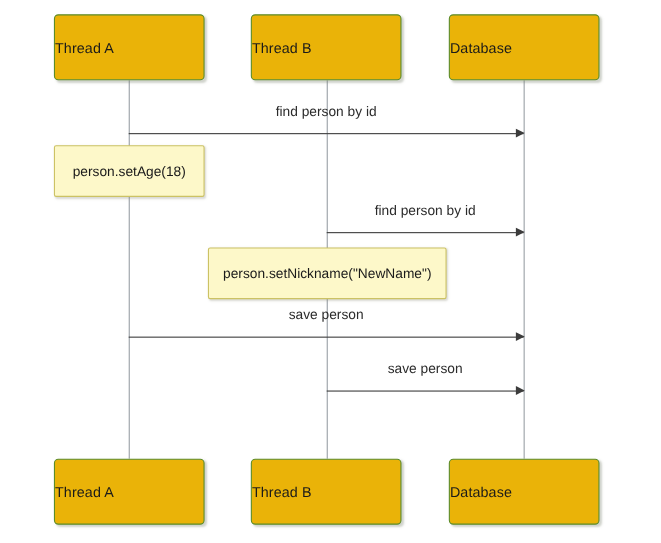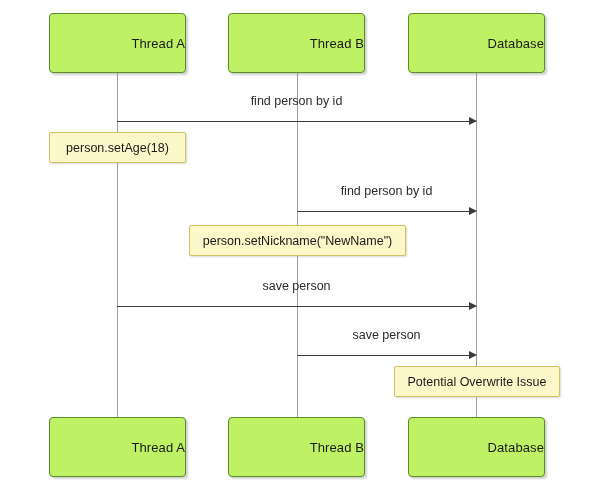--- a/index.html
+++ b/index.html
@@ -22,46 +22,46 @@
     position: absolute;
     width: 1px;
     background: #9aa0a6;
   }
   
   .participant {
     position: absolute;
     width: 137px;
     height: 60px;
     box-sizing: border-box;
-    background: #bef264;
+    background: #eab308;
     border: 1px solid #5b8c2a;
     border-radius: 4px;
     box-shadow: 2px 2px 2px rgba(120,130,110,0.35);
     display: flex;
     align-items: center;
-    justify-content: flex-end;
+    justify-content: flex-start;
   }
   .participant-label {
     font-size: 13px;
     color: #1a1a1a;
     letter-spacing: 0.1px;
     white-space: nowrap;
   }
   
   .note {
     position: absolute;
     box-sizing: border-box;
     background: #fdf8c9;
     border: 1px solid #ccc264;
     border-radius: 2px;
     box-shadow: 1px 1px 2px rgba(130,130,110,0.30);
     display: flex;
     align-items: center;
     justify-content: center;
-    height: 31px;
+    height: 47px;
   }
   .note-label {
     font-size: 12.5px;
     color: #1a1a1a;
     white-space: nowrap;
     padding: 0 10px;
   }
   
   .message {
     position: absolute;
@@ -139,23 +139,20 @@
   </div>
 
   <div class="note" style="left:49px; top:132px; width:137px;">
     <span class="note-label">person.setAge(18)</span>
   </div>
 
   <div class="note" style="left:189px; top:225px; width:217px;">
     <span class="note-label">person.setNickname("NewName")</span>
   </div>
 
-  <div class="note" style="left:394px; top:366px; width:166px;">
-    <span class="note-label">Potential Overwrite Issue</span>
-  </div>
 
   <div class="participant" style="left:49px; top:417px;">
     <span class="participant-label">Thread A</span>
   </div>
   <div class="participant" style="left:228px; top:417px;">
     <span class="participant-label">Thread B</span>
   </div>
   <div class="participant" style="left:408px; top:417px;">
     <span class="participant-label">Database</span>
   </div>

